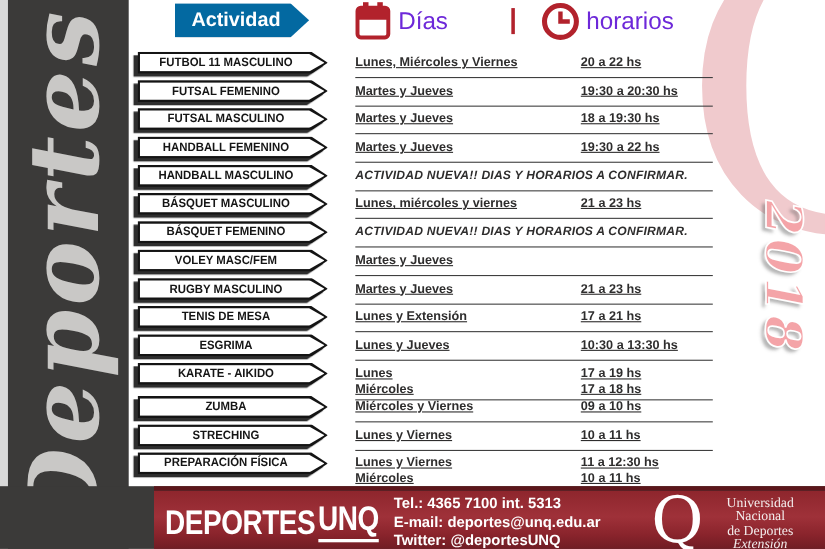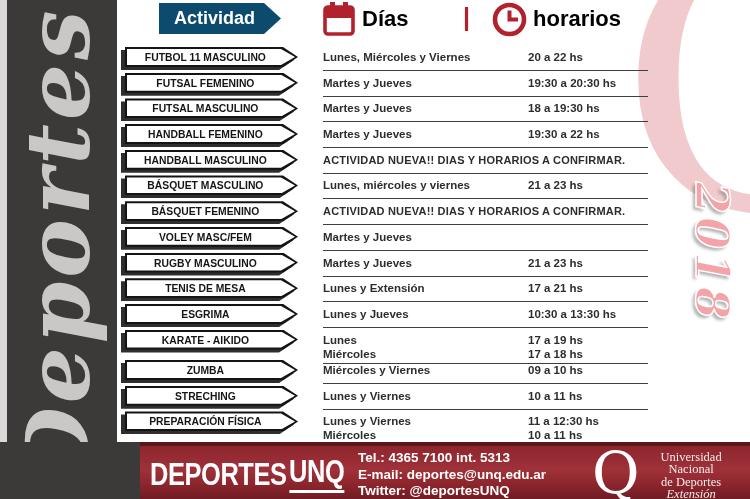--- a/index.html
+++ b/index.html
@@ -17,26 +17,26 @@
   
   .big-q{position:absolute;left:618px;top:-95px;font-family:"DejaVu Serif","Liberation Serif",serif;
     font-size:360px;line-height:1;color:#f0cacd;z-index:0;}
   .year-wrap{position:absolute;left:684px;top:182px;width:56px;height:160px;z-index:2;}
   .year-inner{position:absolute;left:56px;top:0;width:160px;height:56px;
     transform:rotate(90deg);transform-origin:left top;
     font-family:"DejaVu Serif","Liberation Serif",serif;font-weight:bold;font-style:italic;
     font-size:46px;line-height:56px;letter-spacing:3px;color:#f4a4a8;
     -webkit-text-stroke:1.5px #ffffff;text-shadow:3px 3px 3px rgba(90,90,90,.45);}
   
-  .activity-banner{position:absolute;left:159px;top:3px;width:122px;height:31px;background:#0c4a6e;
+  .activity-banner{position:absolute;left:159px;top:3px;width:122px;height:31px;background:#0369a1;
     clip-path:polygon(0 0,calc(100% - 17px) 0,100% 50%,calc(100% - 17px) 100%,0 100%);
     display:flex;align-items:center;justify-content:flex-start;padding-left:15px;box-sizing:border-box;
     filter:drop-shadow(2px 3px 2px rgba(70,20,20,.45));z-index:5;}
   .activity-banner span{color:#fff;font-weight:bold;font-size:18px;}
-  .hdr-label{position:absolute;color:#000000;font-weight:bold;font-size:22px;z-index:5;}
+  .hdr-label{position:absolute;color:#6d28d9;font-weight:normal;font-size:22px;z-index:5;}
   .days-label{left:362px;top:6px;}
   .hours-label{left:533px;top:6px;}
   .hdr-divider{position:absolute;left:463px;top:3px;color:#b2222c;font-weight:bold;font-size:25px;z-index:5;}
   .cal-icon{position:absolute;left:322px;top:1px;z-index:5;}
   .clock-icon{position:absolute;left:491px;top:1px;z-index:5;}
   
   .rows{position:absolute;left:125px;top:46px;width:523px;z-index:1;display:flex;flex-direction:column;}
   .row{display:flex;align-items:flex-start;height:25.7px;box-sizing:border-box;}
   .row.tall{height:30.5px;}
   .cell-arrow{width:173px;margin-top:1px;flex:none;}
@@ -47,22 +47,22 @@
   .arrow-f{position:absolute;left:2px;top:2px;width:calc(100% - 5px);height:calc(100% - 4px);background:#ffffff;
     clip-path:polygon(0 0,calc(100% - 14px) 0,100% 50%,calc(100% - 14px) 100%,0 100%);}
   .arrow-label{position:absolute;inset:0;display:flex;align-items:center;justify-content:center;
     padding-right:13px;font-weight:bold;font-size:11px;color:#151515;letter-spacing:0px;
     transform:scaleX(.94);transform-origin:center;white-space:nowrap;}
   .cell-table{flex:1;margin-left:25px;margin-top:1px;border-bottom:1.5px solid #3f3f3f;
     display:flex;padding-top:3px;padding-bottom:2px;box-sizing:border-box;min-height:24px;}
   .row:last-child .cell-table{border-bottom:none;}
   .cell-days{width:205px;flex:none;}
   .cell-hours{flex:1;}
-  .cell-days div,.cell-hours div{font-weight:bold;font-size:11.5px;line-height:14px;color:#2e2d2d;}
-  .note{font-weight:bold;font-size:11px;line-height:14px;color:#2e2d2d;letter-spacing:.2px;}
+  .cell-days div,.cell-hours div{font-weight:bold;font-size:11.5px;line-height:14px;color:#2e2d2d;text-decoration:underline;}
+  .note{font-weight:bold;font-style:italic;font-size:11px;line-height:14px;color:#2e2d2d;letter-spacing:.2px;}
   
   .footer{position:absolute;left:0;bottom:0;width:750px;height:57px;background:#3b3a39;z-index:6;}
   .footer-red{position:absolute;left:140px;top:0;right:0;height:100%;box-sizing:border-box;
     border-top:4px solid #5c161b;
     background:linear-gradient(to bottom,#8e262d 0%,#9f3139 45%,#8a242c 75%,#701c24 100%);}
   .dlogo{position:absolute;left:10px;top:8px;display:flex;align-items:flex-end;
     color:#fff;font-weight:bold;font-size:31px;letter-spacing:-.5px;
     transform:scaleX(.82);transform-origin:left bottom;white-space:nowrap;}
   .dlogo .unq{border-bottom:3px solid #fff;padding-bottom:0px;margin-left:3px;}
   .contact{position:absolute;left:218px;top:4px;color:#fff;font-weight:bold;font-size:13.5px;line-height:16.5px;}

